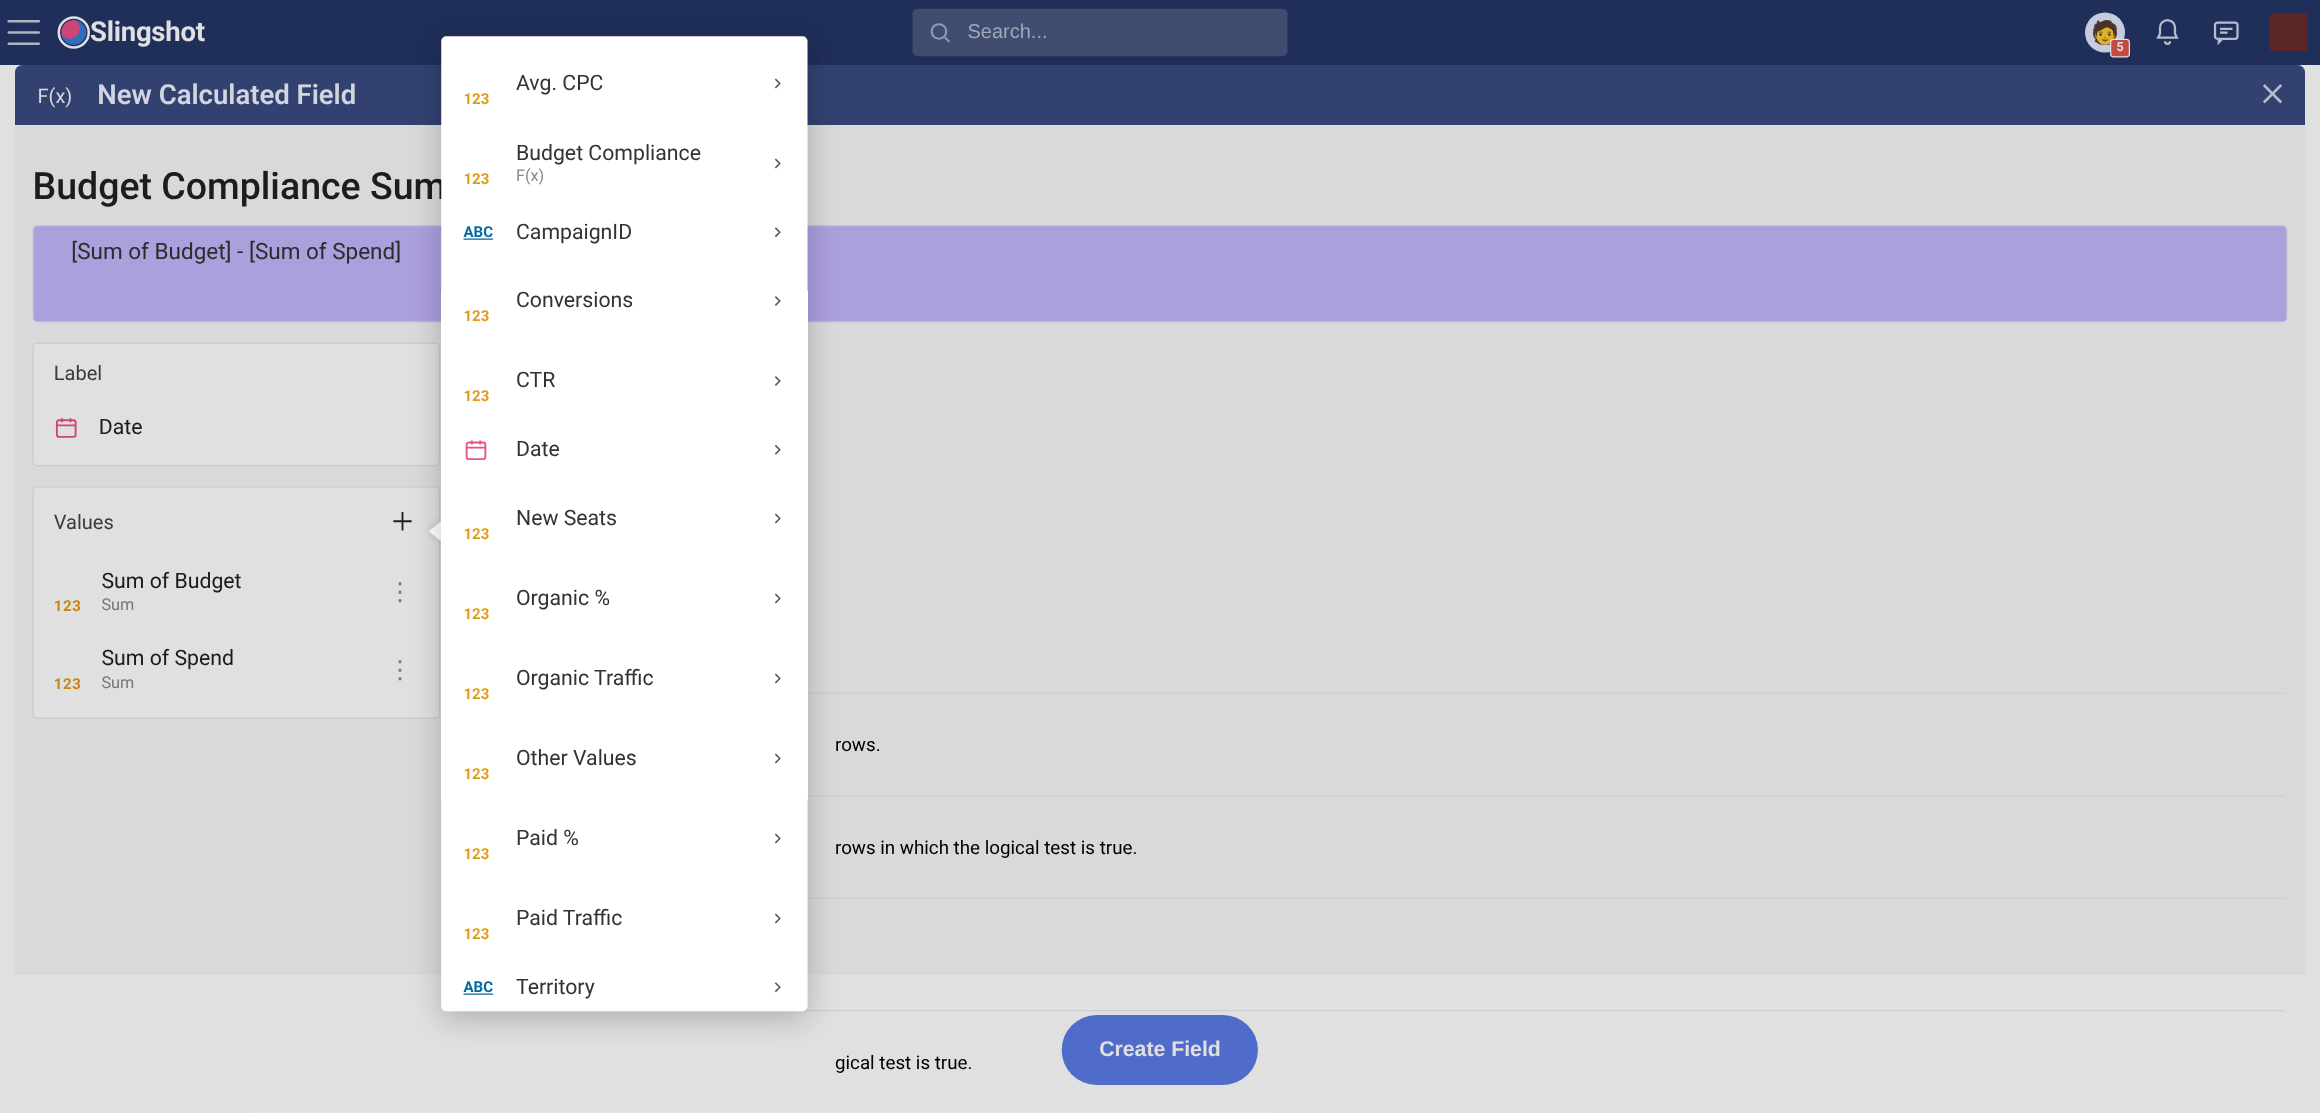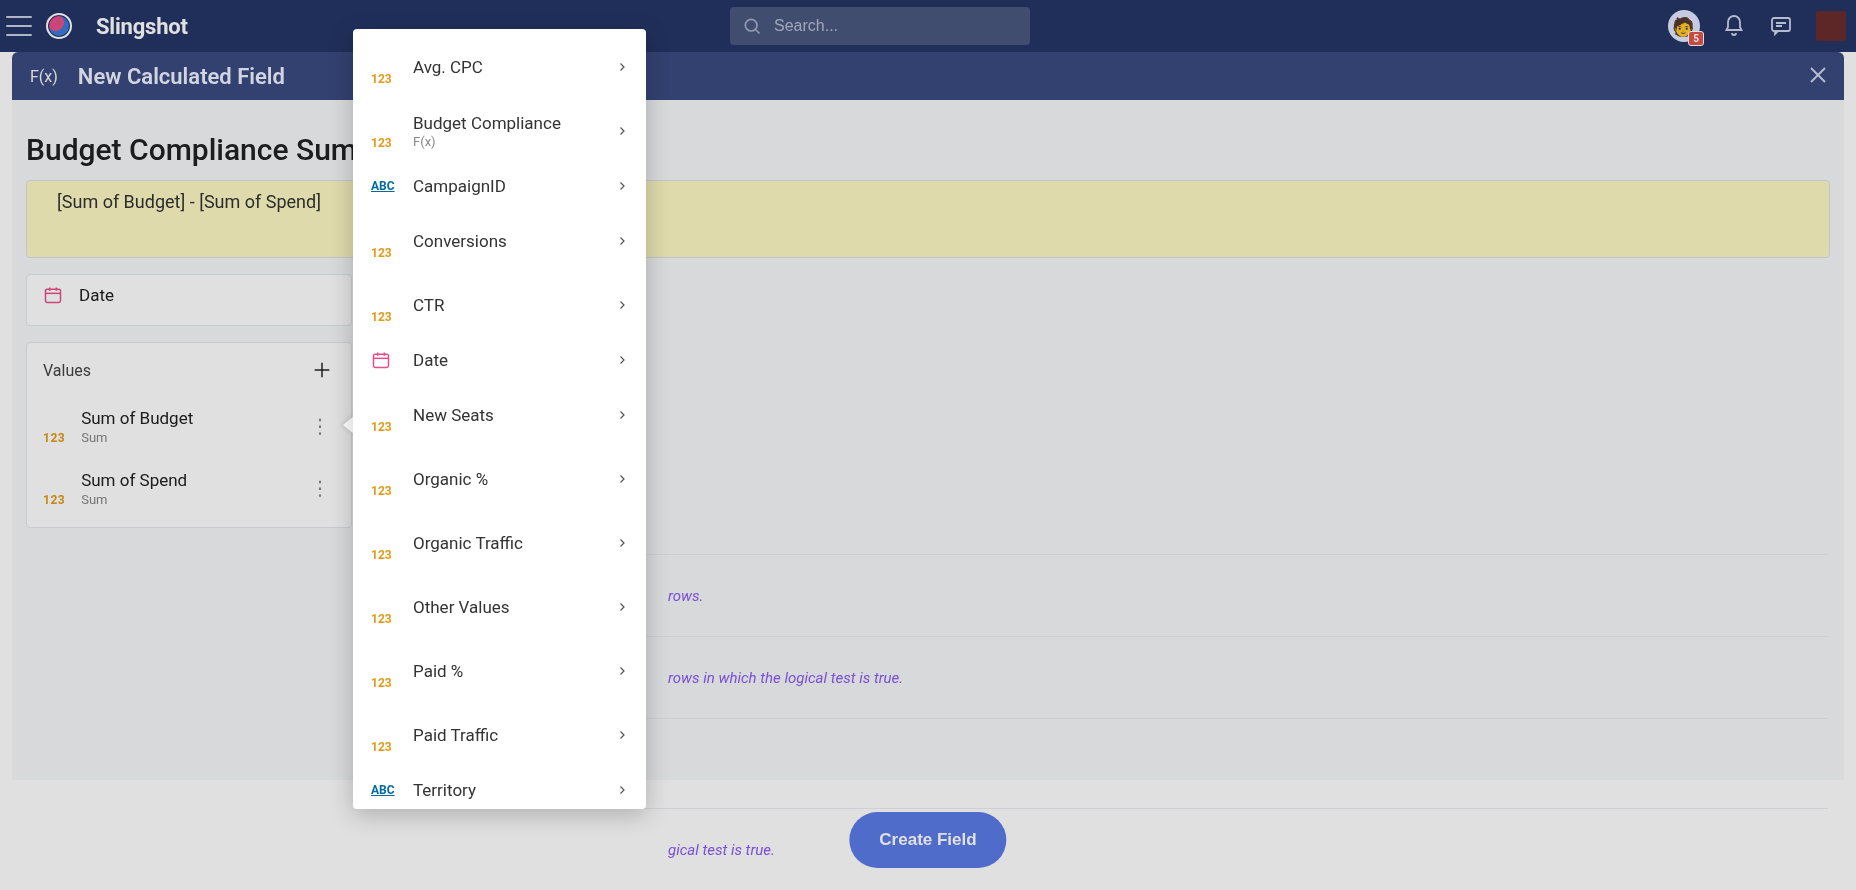--- a/index.html
+++ b/index.html
@@ -5,21 +5,21 @@
   * { box-sizing: border-box; margin: 0; padding: 0; }
   html, body { width: 1856px; height: 890px; overflow: hidden; font-family: -apple-system, BlinkMacSystemFont, "Segoe UI", Roboto, Arial, sans-serif; background: #fff; }
   
   
   .topbar {
     position: absolute; left: 0; top: 0; width: 1856px; height: 52px;
     background: #253667; display: flex; align-items: center; color: #fff;
   }
   .hamburger { width: 26px; height: 26px; margin-left: 6px; display:flex; flex-direction:column; justify-content:space-around; cursor:pointer;}
   .hamburger span { display:block; height:2px; background:#c9cfe2; border-radius:1px;}
-  .logo-wrap { display:flex; align-items:center; margin-left: 14px; gap:24px;}
+  .logo-wrap { display:flex; align-items:center; margin-left: 14px; gap:0;}
   .logo-mark { width:26px; height:26px; border-radius:50%; background: radial-gradient(circle at 35% 35%, #e94f8a 0 40%, #3a7bd5 41% 100%); border:2px solid #fff; box-shadow:0 0 0 1px #253667 inset;}
   .logo-text { font-size:22px; font-weight:700; color:#fff; letter-spacing:-0.2px;}
   .search-wrap { position:absolute; left:730px; top:7px; width:300px; height:38px; background:#4a587f; border-radius:4px; display:flex; align-items:center; padding:0 12px; gap:12px;}
   .search-wrap svg { opacity:.7;}
   .search-input { flex:1; background:transparent; border:0; outline:0; color:#fff; font-size:16px;}
   .search-input::placeholder{ color:#b7bfd3; }
   .topbar-right { position:absolute; right:10px; top:0; height:52px; display:flex; align-items:center; gap:22px;}
   .avatar { width:32px; height:32px; border-radius:50%; background:#e1e8ff; display:flex; align-items:center; justify-content:center; position:relative; font-size:18px;}
   .avatar-badge { position:absolute; bottom:-4px; right:-4px; background:#e1554a; color:#fff; font-size:10px; font-weight:700; padding:1px 4px; border-radius:3px; border:1px solid #fff;}
   .icon-btn svg { display:block; }
@@ -35,40 +35,40 @@
   .subbar-close { position:absolute; right:14px; top:11px; cursor:pointer;}
   
   
   .sheet {
     position:absolute; left:12px; top:100px; width:1832px; height:680px;
     background:#f6f7f9;
   }
   .sheet-title { position:absolute; left:14px; top:32px; font-size:30px; font-weight:500; color:#222;}
   .formula-bar {
     position:absolute; left:14px; top:80px; width:1804px; height:78px;
-    background:#fef9c3; border:1px solid #dde1e8; border-radius:4px;
+    background:#c4b5fd; border:1px solid #dde1e8; border-radius:4px;
     padding: 10px 30px; font-size:18px; color:#333;
   }
   
   
   .config-col { position:absolute; left:14px; top:174px; width:326px; }
   .card { background:#fff; border:1px solid #e4e7ed; border-radius:4px; }
   .card-head { display:flex; align-items:center; justify-content:space-between; padding:14px 16px; font-size:16px; color:#444;}
   .card-row { display:flex; align-items:center; gap:16px; padding:10px 16px 14px; }
   .type-pill { font-size:12px; font-weight:700; letter-spacing:.5px; }
   .pill-123 { color:#e29a17;margin-top:24px; }
   .pill-abc { color:#0369a1;text-decoration:underline; }
   .row-main { display:flex; flex-direction:column; }
   .row-name { font-size:17px; color:#222; }
   .row-sub { font-size:13px; color:#888; margin-top:2px;}
   .row-more { margin-left:auto; color:#888; font-size:20px; letter-spacing:-1px; cursor:pointer; padding:4px 6px;}
   .plus-btn { width:26px; height:26px; display:flex; align-items:center; justify-content:center; cursor:pointer; color:#222; font-size:26px; font-weight:300;}
   
   
-  .ref-area { position:absolute; left:356px; top:174px; width:1460px; color:#8b5cf6;font-style:italic; }
+  .ref-area { position:absolute; left:356px; top:174px; width:1460px; color:#000000; }
   .ref-line { height:82px; display:flex; align-items:center; padding-left:300px; font-size:15px; border-top:1px solid #e9ecf1;}
   
   
   .footer-btn {
     position:absolute; left:50%; transform:translateX(-50%); bottom:22px;
     background:#5b7be8; color:#fff; font-size:17px; font-weight:700;
     padding:18px 30px; border:0; border-radius:28px; cursor:pointer;
   }
   
   
@@ -148,20 +148,23 @@
 </div>
 
 <div class="sheet">
   <div class="sheet-title">Budget Compliance Sum</div>
   <div class="formula-bar">
     <span>[Sum of Budget] - [Sum of Spend]</span>
   </div>
 
   <div class="config-col">
     <div class="card" style="padding-bottom:6px;">
+      <div class="card-head">
+        <span>Label</span>
+      </div>
       <div class="card-row">
         <span class="date-ico">
           <svg width="20" height="20" viewBox="0 0 24 24" fill="none" stroke="#e94f8a" stroke-width="1.8">
               <rect x="3" y="5" width="18" height="16" rx="2"></rect>
               <line x1="3" y1="10" x2="21" y2="10"></line>
               <line x1="8" y1="3" x2="8" y2="7"></line>
               <line x1="16" y1="3" x2="16" y2="7"></line>
             </svg>
         </span>
         <span class="row-name">Date</span>

